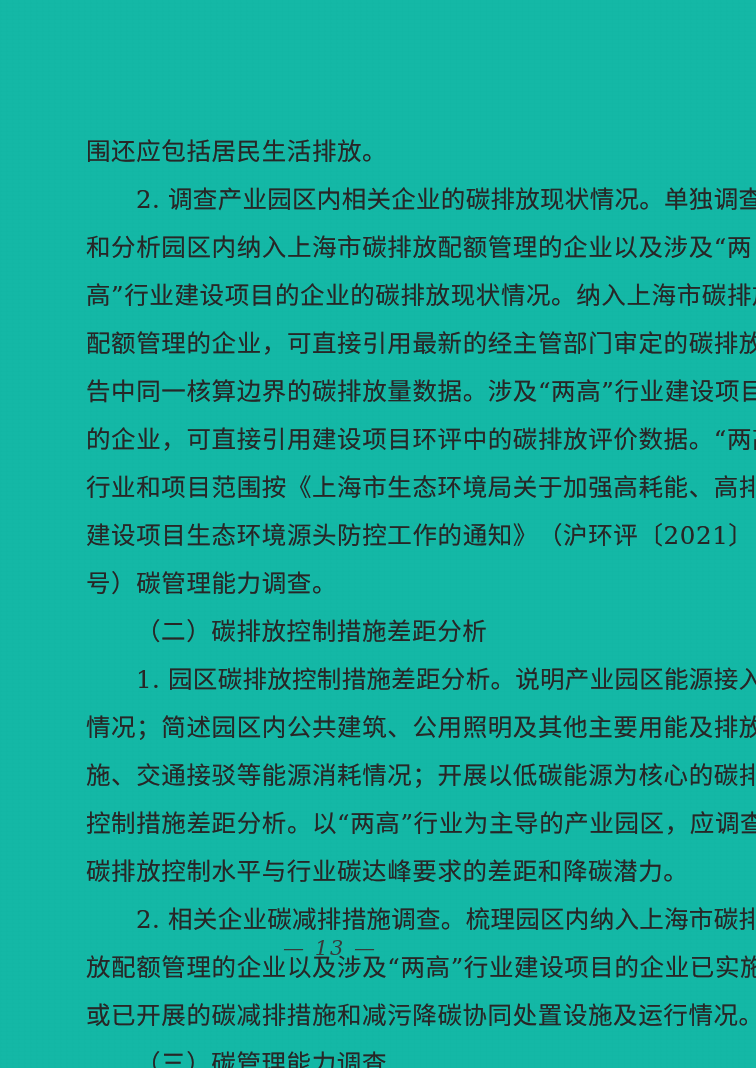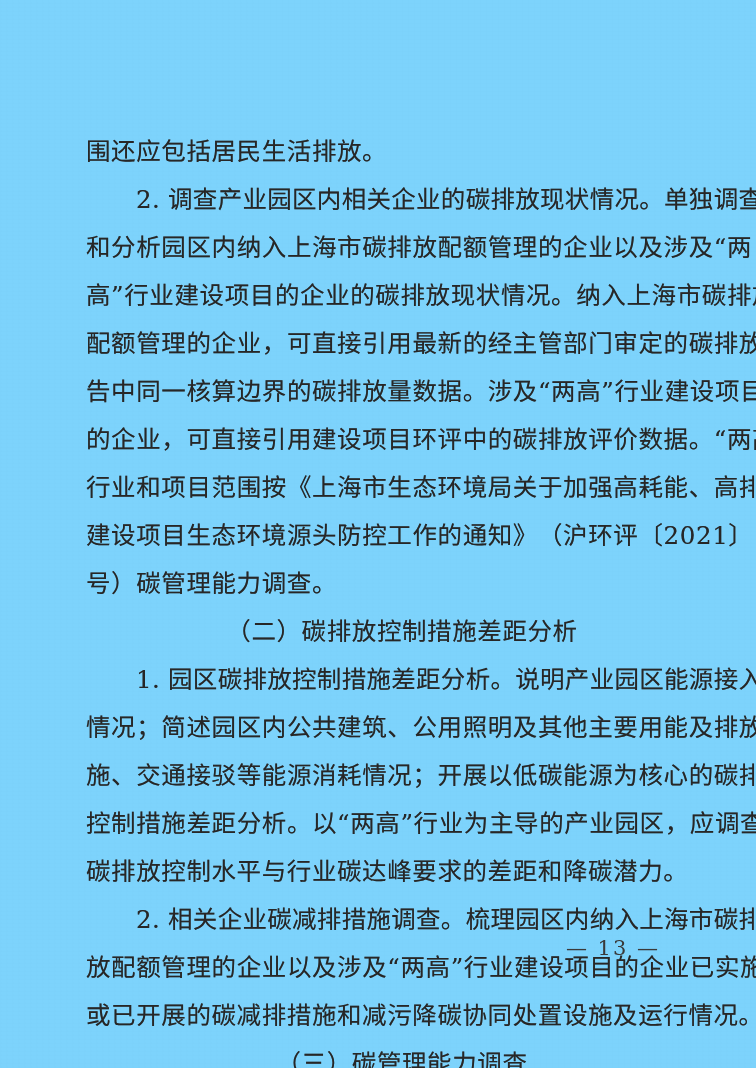--- a/index.html
+++ b/index.html
@@ -5,21 +5,21 @@
 <style>
   html, body {
     margin: 0;
     padding: 0;
     background: #ffffff;
   }
   #page {
     position: relative;
     width: 756px;
     height: 1068px;
-    background: #7dd3fc;
+    background: #14b8a6;
     overflow: hidden;
     font-family: "DejaVu Serif", "Liberation Serif", serif;
     color: #2b2b2b;
   }
 
   
   #body-text {
     position: absolute;
     left: 86px;
     top: 128px;
@@ -43,36 +43,37 @@
     justify-content: space-between;
     white-space: normal;
   }
   .line.justify > span {
     display: inline-block;
   }
 
   
   .indent-2 { padding-left: 50px; }
   
-  .indent-head { padding-left: 50px; text-align: center; }
+  .indent-head { padding-left: 50px; }
 
   .line.num { letter-spacing: 0.3px; }
 
   #page-number {
     position: absolute;
     left: 0;
     top: 936px;
     width: 756px;
-    text-align: right;
+    text-align: center;
     padding-right: 96px;
     box-sizing: border-box;
     font-size: 21px;
     color: #3a3a3a;
     letter-spacing: 2px;
     font-family: "DejaVu Serif", "Liberation Serif", serif;
+    font-style: italic;
   }
 
   
   #grain {
     position: absolute;
     inset: 0;
     pointer-events: none;
     opacity: 0.30;
     background-image:
       repeating-linear-gradient(0deg, rgba(0,0,0,0.022) 0px, rgba(0,0,0,0) 2px, rgba(0,0,0,0) 4px),

